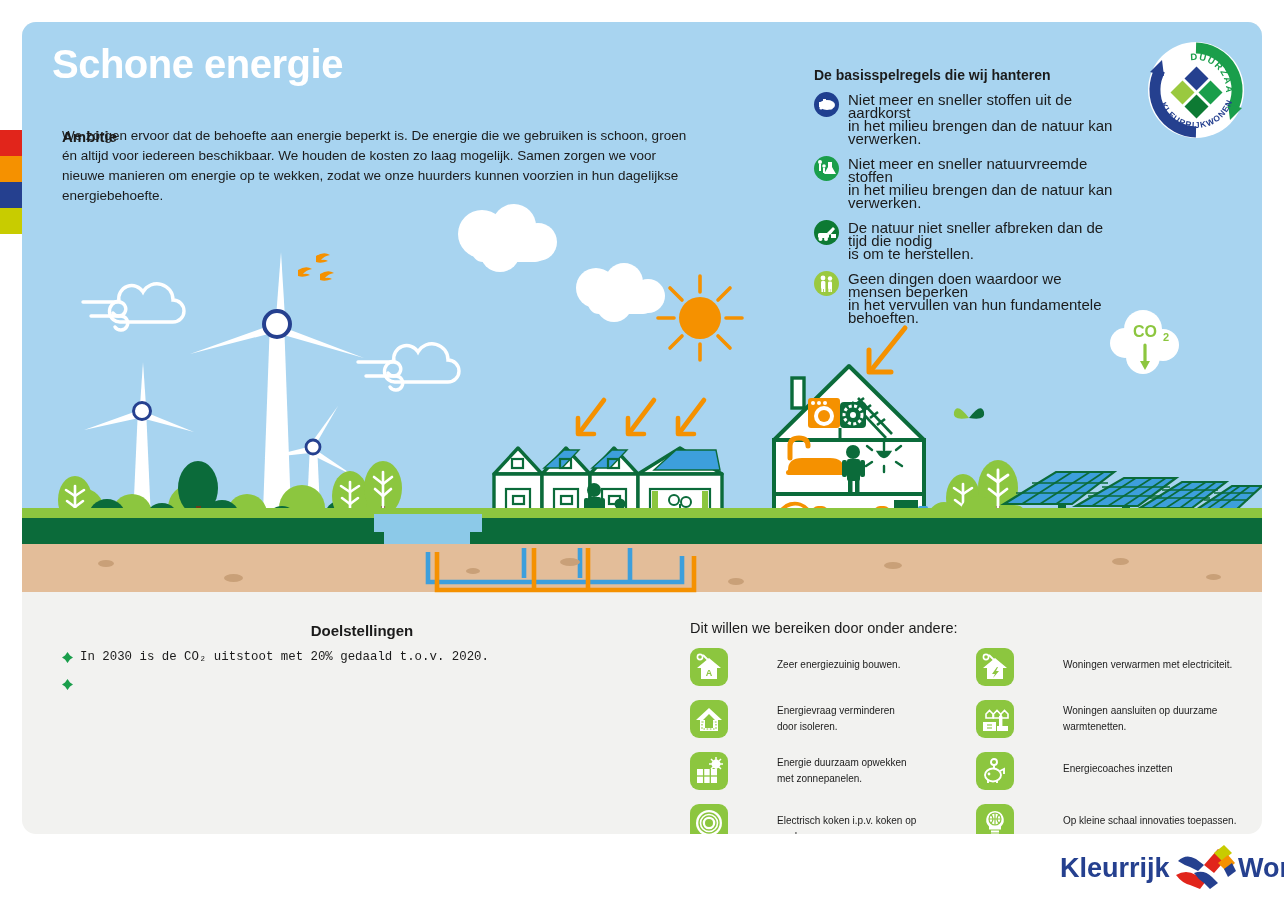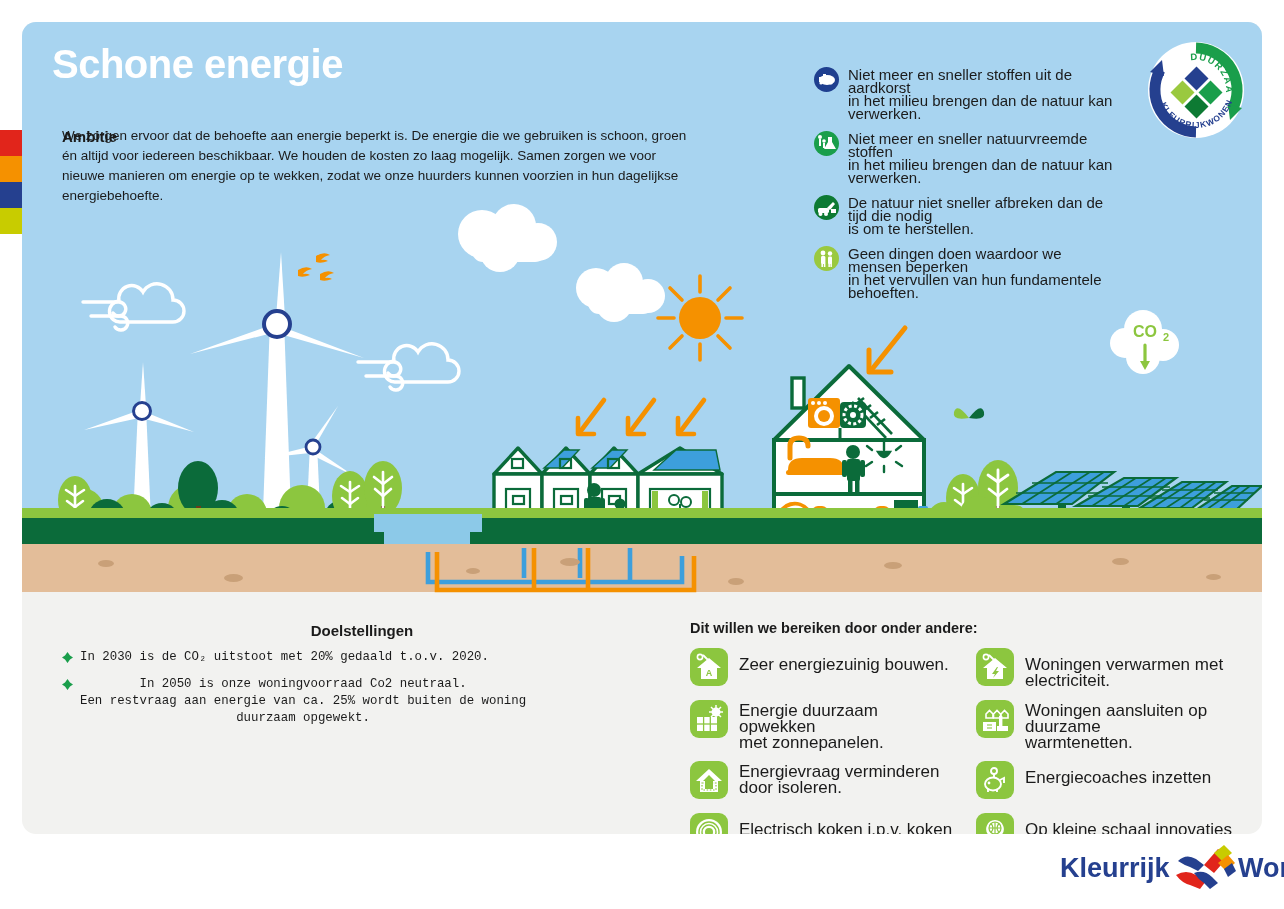--- a/index.html
+++ b/index.html
@@ -37,26 +37,26 @@
   .dzlogo{position:absolute;left:1122px;top:16px;width:104px;height:104px;}
 
   
   .goals{position:absolute;left:40px;top:600px;width:600px;text-align:center;}
   .goals-h{font-size:15px;font-weight:bold;color:#1b1b1b;margin-bottom:10px;}
   .goal{display:flex;align-items:flex-start;margin-bottom:10px;}
   .goal .bul{width:11px;height:11px;flex:0 0 auto;margin:3px 7px 0 0;position:relative;}
   .goal .gt{font-size:12.4px;line-height:17px;color:#1b1b1b;font-family:Liberation Mono, monospace;}
 
   .actions{position:absolute;left:668px;top:598px;width:560px;}
-  .actions-h{font-size:14.5px;font-weight:bold;color:#1b1b1b;margin-bottom:12px;}
+  .actions-h{font-size:14.5px;font-weight:normal;color:#1b1b1b;margin-bottom:12px;}
   .acols{display:flex;gap:18px;}
   .acol{width:268px;}
   .act{display:flex;align-items:flex-start;margin-bottom:10px;min-height:42px;}
   .act .tile{width:38px;height:38px;border-radius:9px;background:#8cc63f;flex:0 0 auto;margin-right:11px;display:flex;align-items:center;justify-content:center;}
-  .act .at{font-size:17px;line-height:16px;color:#1b1b1b;padding-top:9px;}
+  .act .at{font-size:10px;line-height:16px;color:#1b1b1b;padding-top:9px;margin-left:38px;}
   .act.two .at{padding-top:3px;}
 
   
   .brand{position:absolute;left:1060px;top:845px;width:205px;height:48px;text-align:right;}
   .brand .bw{font-size:27px;font-weight:bold;color:#25408f;position:absolute;top:8px;}
 
   svg{display:block;overflow:visible;}
 </style>
 </head>
 <body>
@@ -467,20 +467,21 @@
       <div class="pebble" style="left:706px;top:556px;width:16px;height:7px"></div>
       <div class="pebble" style="left:862px;top:540px;width:18px;height:7px"></div>
       <div class="pebble" style="left:1090px;top:536px;width:17px;height:7px"></div>
       <div class="pebble" style="left:1184px;top:552px;width:15px;height:6px"></div>
 
       <div class="title">Schone energie</div>
       <div class="amb-h">Ambitie</div>
       <div class="amb-b">We zorgen ervoor dat de behoefte aan energie beperkt is. De energie die we gebruiken is schoon, groen én altijd voor iedereen beschikbaar. We houden de kosten zo laag mogelijk. Samen zorgen we voor nieuwe manieren om energie op te wekken, zodat we onze huurders kunnen voorzien in hun dagelijkse energiebehoefte.</div>
 
       <div class="rules">
+        <div class="rules-h">De basisspelregels die wij hanteren</div>
 
         <div class="rule">
           <div class="ic" style="background:#1f3f8f">
             <svg width="25" height="25" viewBox="0 0 25 25">
                 <g fill="#ffffff">
                   <ellipse cx="13" cy="13" rx="8" ry="5"></ellipse>
                   <rect x="5" y="10" width="9" height="5"></rect>
                   <circle cx="7" cy="16" r="1.6"></circle>
                   <circle cx="17" cy="16" r="1.6"></circle>
                   <rect x="9" y="7" width="3" height="3"></rect>
@@ -584,25 +585,20 @@
           </svg>
         <div class="gt">
           <span>In 2030 is de CO₂ uitstoot met 20% gedaald t.o.v. 2020.</span>
         </div>
       </div>
 
       <div class="goal">
         <svg class="bul" viewBox="0 0 11 11">
             <polygon points="5.5,0 8,3.5 11,5.5 8,7.5 5.5,11 3,7.5 0,5.5 3,3.5" fill="#1a9e4b"></polygon>
           </svg>
-        <div class="gt">
-          <span>In 2050 is onze woningvoorraad Co2 neutraal.</span><br>
-          <span>Een restvraag aan energie van ca. 25%  wordt buiten de woning</span><br>
-          <span>duurzaam opgewekt.</span>
-        </div>
       </div>
     </div>
 
     <div class="actions">
       <div class="actions-h">Dit willen we bereiken door onder andere:</div>
       <div class="acols">
 
         <div class="acol">
 
           <div class="act">
@@ -611,20 +607,36 @@
                   <g fill="#ffffff">
                     <polygon points="15,6 27,16 23,16 23,27 7,27 7,16 3,16"></polygon>
                     <circle cx="6" cy="5" r="2.6" fill="none" stroke="#ffffff" stroke-width="1.6"></circle>
                     <path d="M9 3 l5 5" stroke="#ffffff" stroke-width="1.8"></path>
                   </g>
                   <text x="15" y="24" font-family="Liberation Sans, sans-serif" font-size="9" font-weight="bold" fill="#8cc63f" text-anchor="middle">A</text>
                 </svg>
             </div>
             <div class="at">
               <span>Zeer energiezuinig bouwen.</span>
+            </div>
+          </div>
+
+          <div class="act two">
+            <div class="tile">
+              <svg width="30" height="30" viewBox="0 0 30 30">
+                  <polygon points="15,4 28,16 24,16 24,27 6,27 6,16 2,16" fill="#ffffff"></polygon>
+                  <polygon points="15,10 21,16 19,16 19,24 11,24 11,16 9,16" fill="#8cc63f"></polygon>
+                  <g stroke="#8cc63f" stroke-width="1.2" stroke-dasharray="1.6 1.6">
+                    <rect x="8" y="18" width="14" height="7" fill="none"></rect>
+                  </g>
+                </svg>
+            </div>
+            <div class="at">
+              <span>Energievraag verminderen</span><br>
+              <span>door isoleren.</span>
             </div>
           </div>
 
           <div class="act two">
             <div class="tile">
               <svg width="30" height="30" viewBox="0 0 30 30">
                   <g fill="#ffffff">
                     <circle cx="22" cy="8" r="4.5"></circle>
                     <g stroke="#ffffff" stroke-width="1.5">
                       <line x1="22" y1="1" x2="22" y2="4"></line>
@@ -644,36 +656,20 @@
                     <line x1="3" y1="20" x2="23" y2="20"></line>
                   </g>
                 </svg>
             </div>
             <div class="at">
               <span>Energie duurzaam opwekken</span><br>
               <span>met zonnepanelen.</span>
             </div>
           </div>
 
-          <div class="act two">
-            <div class="tile">
-              <svg width="30" height="30" viewBox="0 0 30 30">
-                  <polygon points="15,4 28,16 24,16 24,27 6,27 6,16 2,16" fill="#ffffff"></polygon>
-                  <polygon points="15,10 21,16 19,16 19,24 11,24 11,16 9,16" fill="#8cc63f"></polygon>
-                  <g stroke="#8cc63f" stroke-width="1.2" stroke-dasharray="1.6 1.6">
-                    <rect x="8" y="18" width="14" height="7" fill="none"></rect>
-                  </g>
-                </svg>
-            </div>
-            <div class="at">
-              <span>Energievraag verminderen</span><br>
-              <span>door isoleren.</span>
-            </div>
-          </div>
-
           <div class="act">
             <div class="tile">
               <svg width="30" height="30" viewBox="0 0 30 30">
                   <circle cx="15" cy="15" r="13" fill="#ffffff"></circle>
                   <circle cx="15" cy="15" r="10" fill="none" stroke="#8cc63f" stroke-width="1.4"></circle>
                   <circle cx="15" cy="15" r="7" fill="none" stroke="#8cc63f" stroke-width="1.4"></circle>
                   <circle cx="15" cy="15" r="4" fill="#8cc63f"></circle>
                 </svg>
             </div>
             <div class="at">

